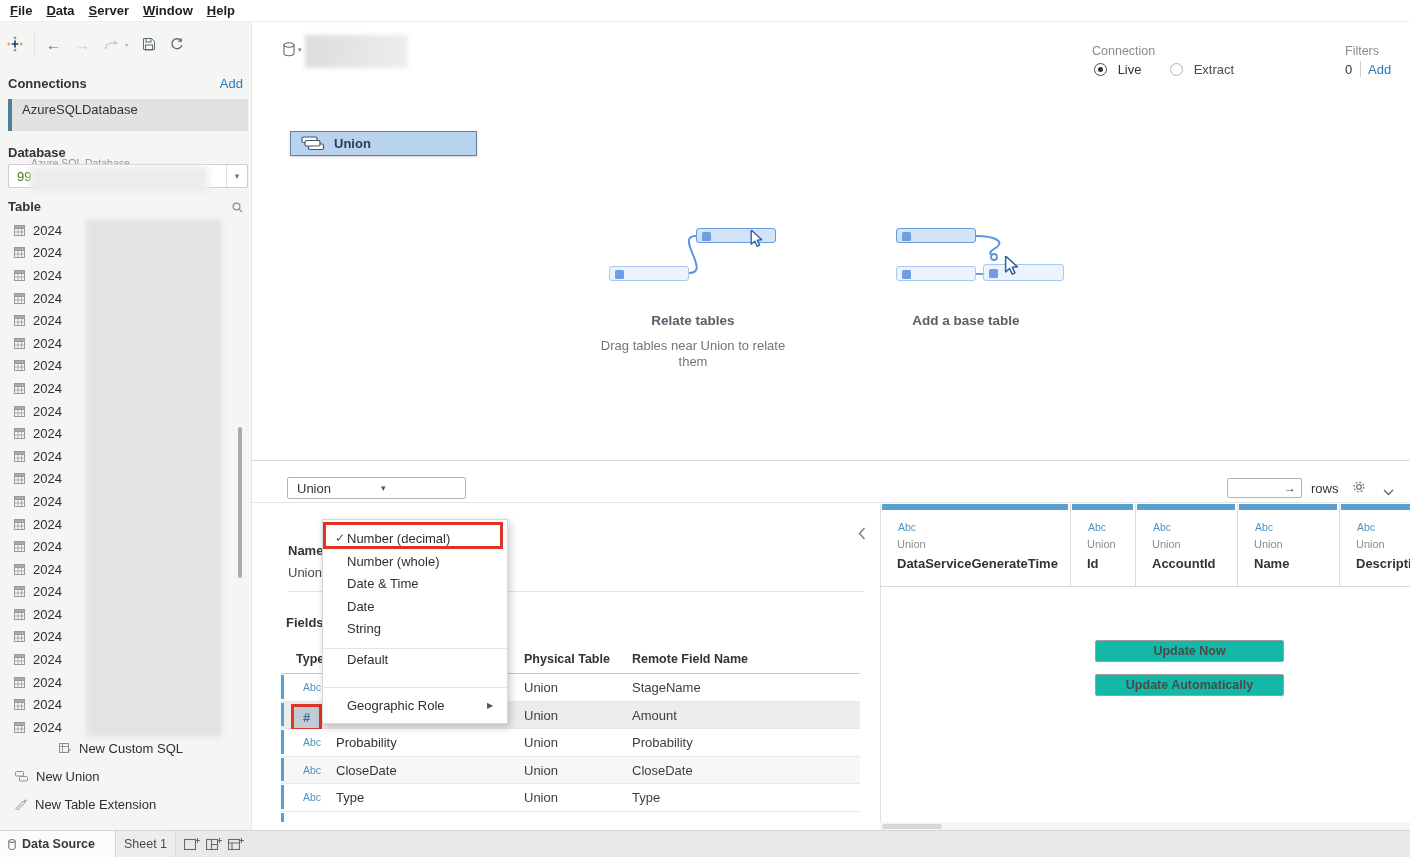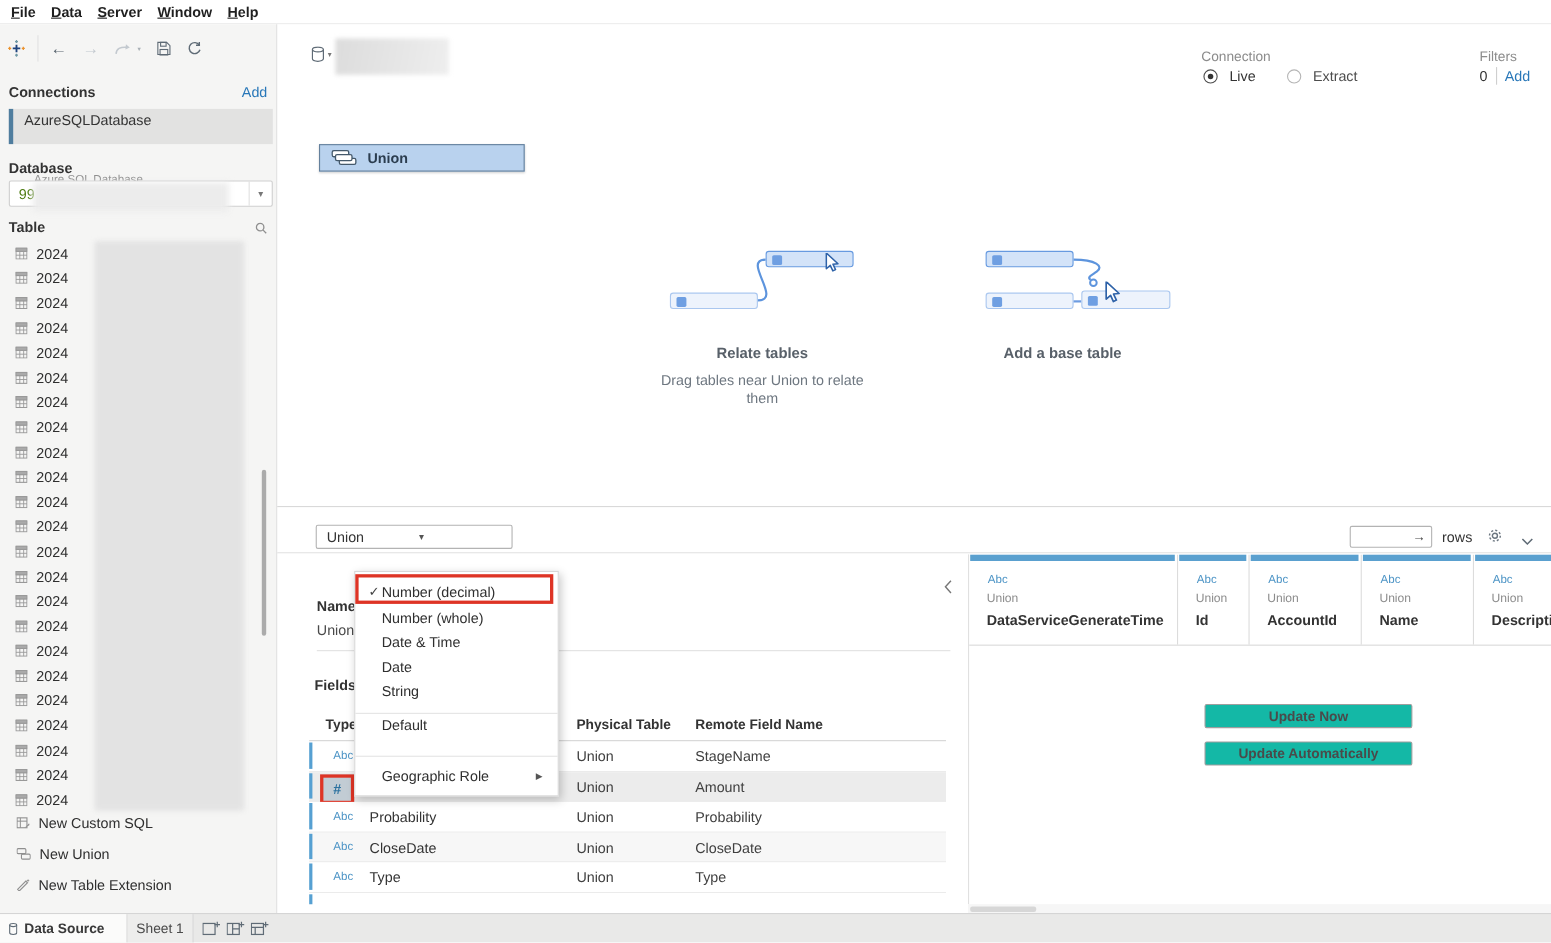--- a/index.html
+++ b/index.html
@@ -348,21 +348,21 @@
             <rect x="0.5" y="0.5" width="10" height="10" fill="none" stroke="#999"></rect>
             <path d="M0.5 3.5h10M0.5 7h10M4 0.5v10M7.5 0.5v10" stroke="#999" fill="none" stroke-width="0.8"></path>
             <rect x="0.5" y="0.5" width="10" height="3" fill="#aaaaaa" stroke="#999"></rect>
           </svg>
           <span>2024</span>
         </div>
       </div>
     <div class="blur-band"></div>
     <div class="v-scroll"></div>
 
-    <div class="side-action" style="top:715px;">
+    <div class="side-action" style="top:715px;margin-left:44px;">
       <svg width="12" height="12" viewBox="0 0 12 12" fill="none" stroke="#8f8f8f">
         <rect x="0.5" y="1.5" width="9" height="9"></rect>
           <path d="M0.5 4.5h9M3.5 1.5v9" stroke-width="0.9"></path>
           <path d="M7 11 L11.5 6.5 L12 8z" fill="#8f8f8f" stroke="none"></path>
       </svg>
       <span>New Custom SQL</span>
     </div>
     <div class="side-action" style="top:771px;">
       <svg width="12" height="12" viewBox="0 0 12 12" fill="none" stroke="#8f8f8f">
         <path d="M1 10.5 L8.5 3 L10 4.5 L2.5 12z M8.5 3 l1.5 1.5"></path>

